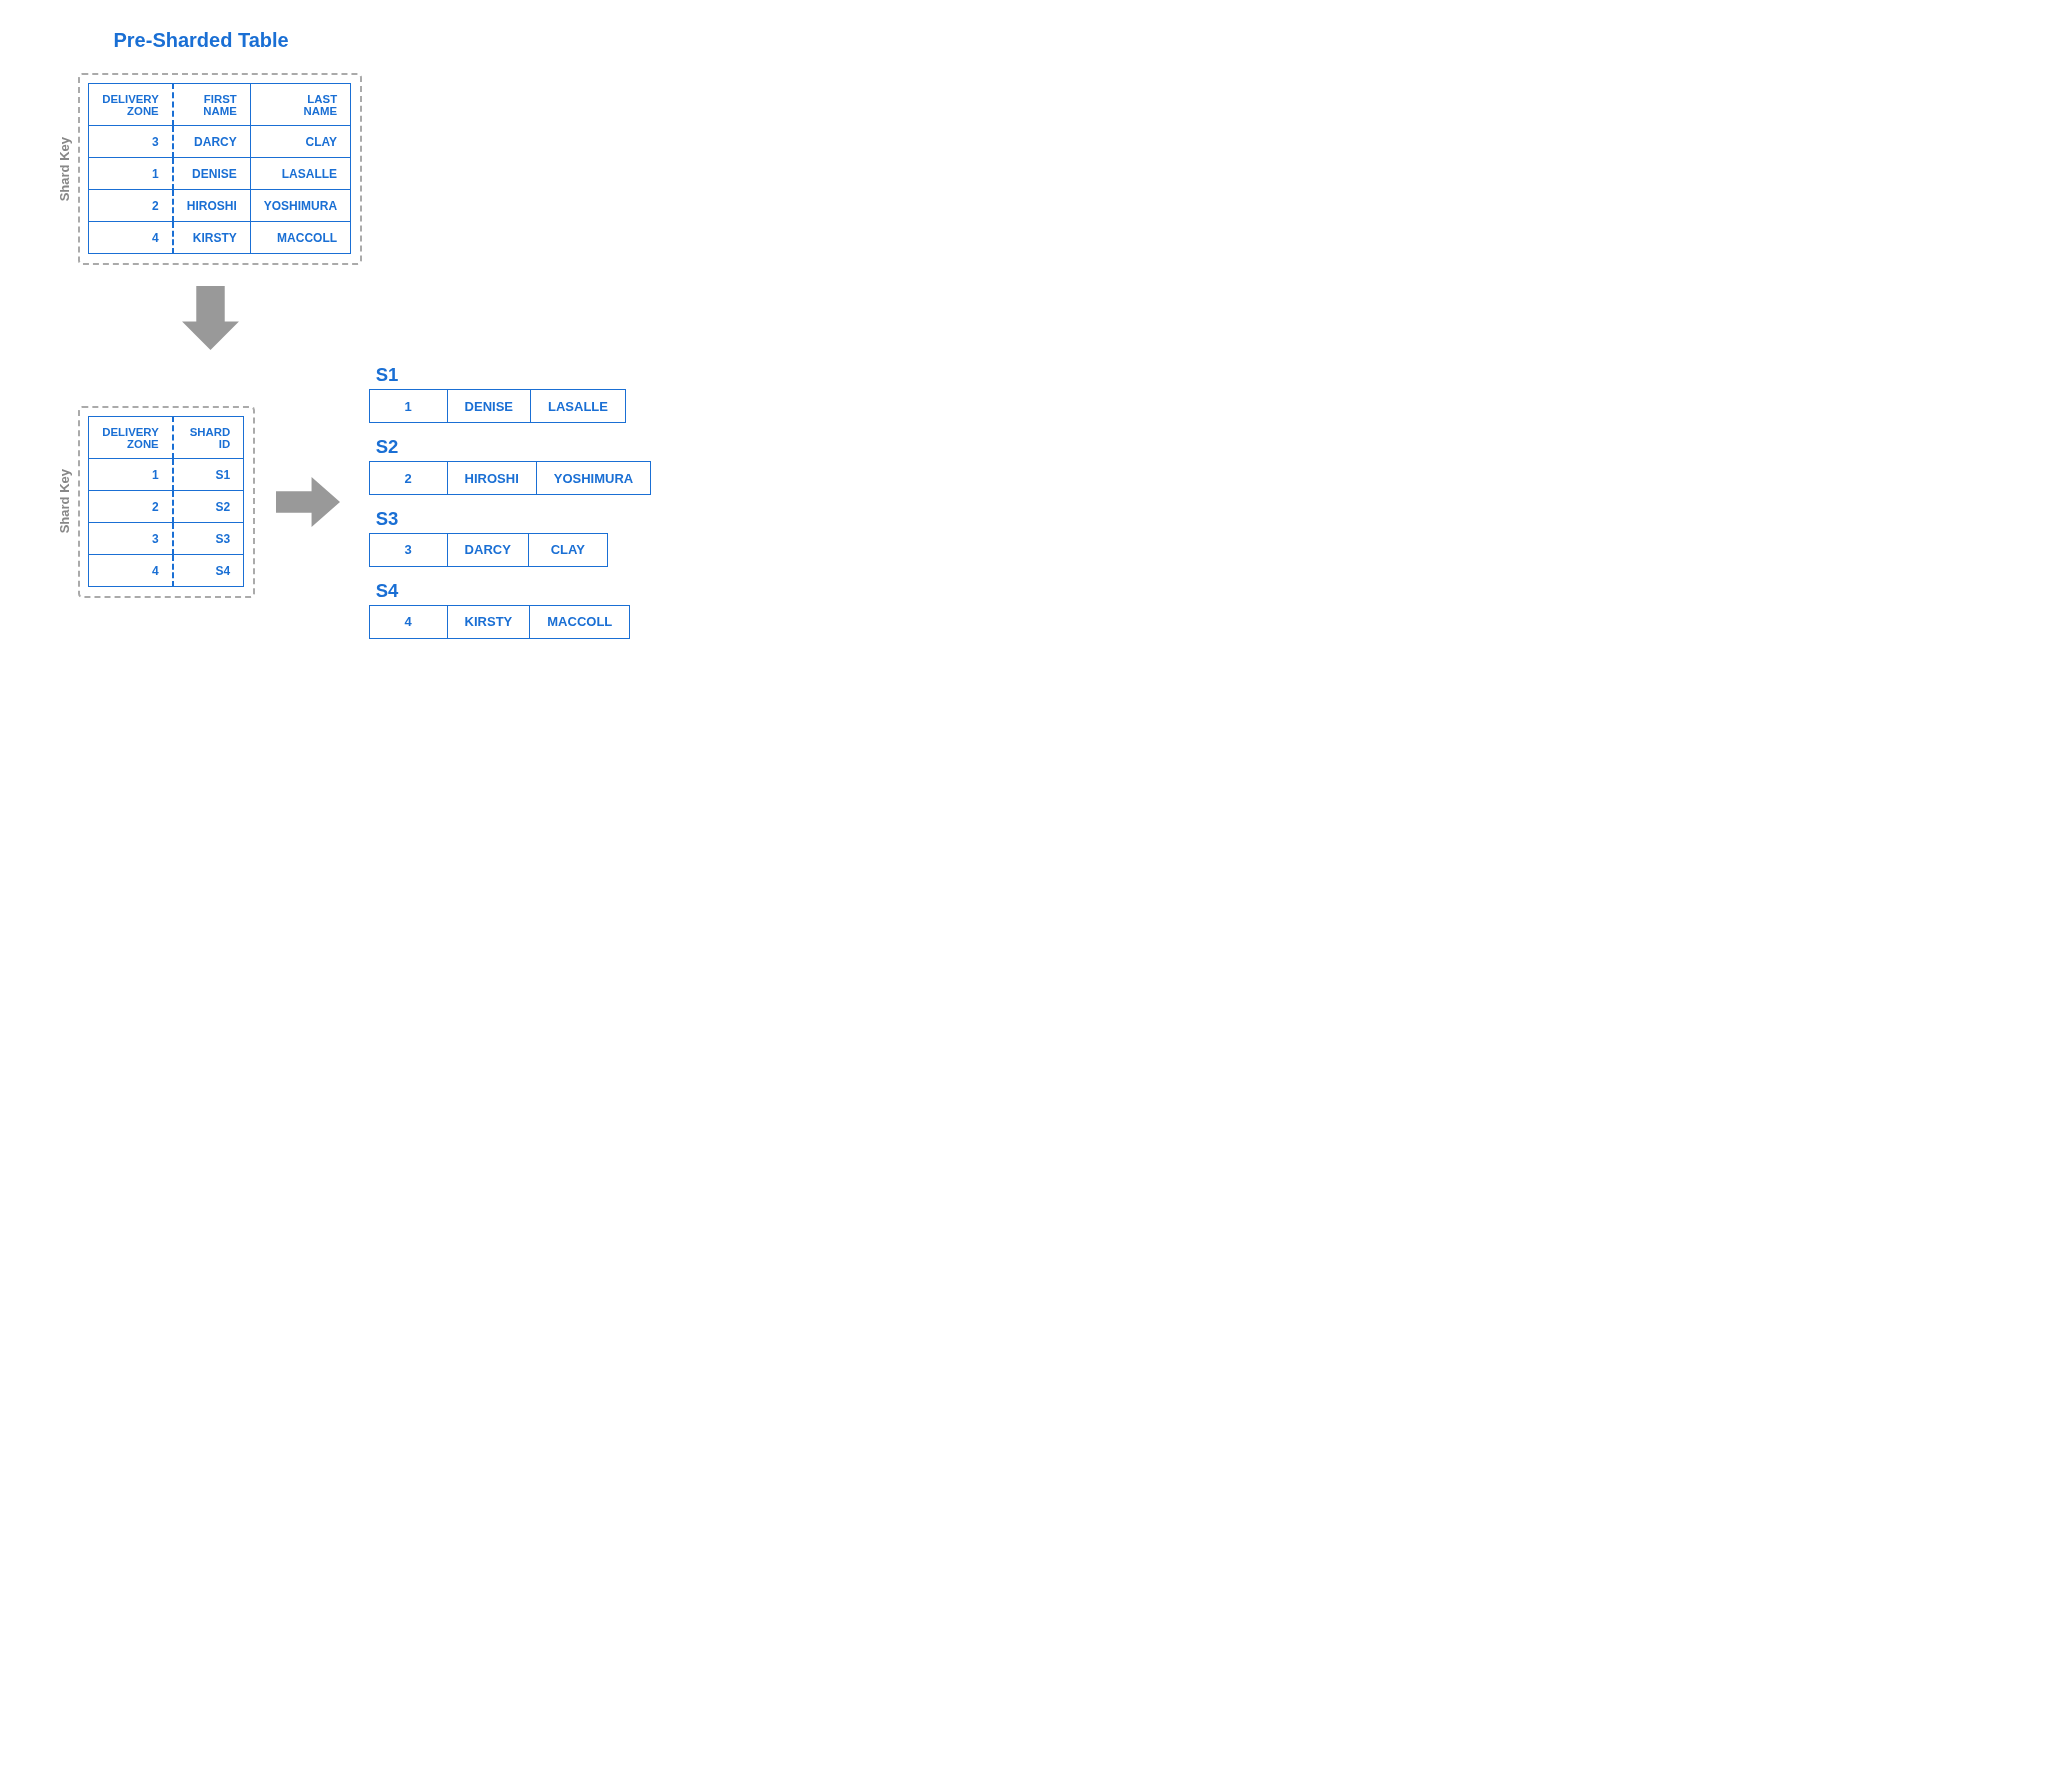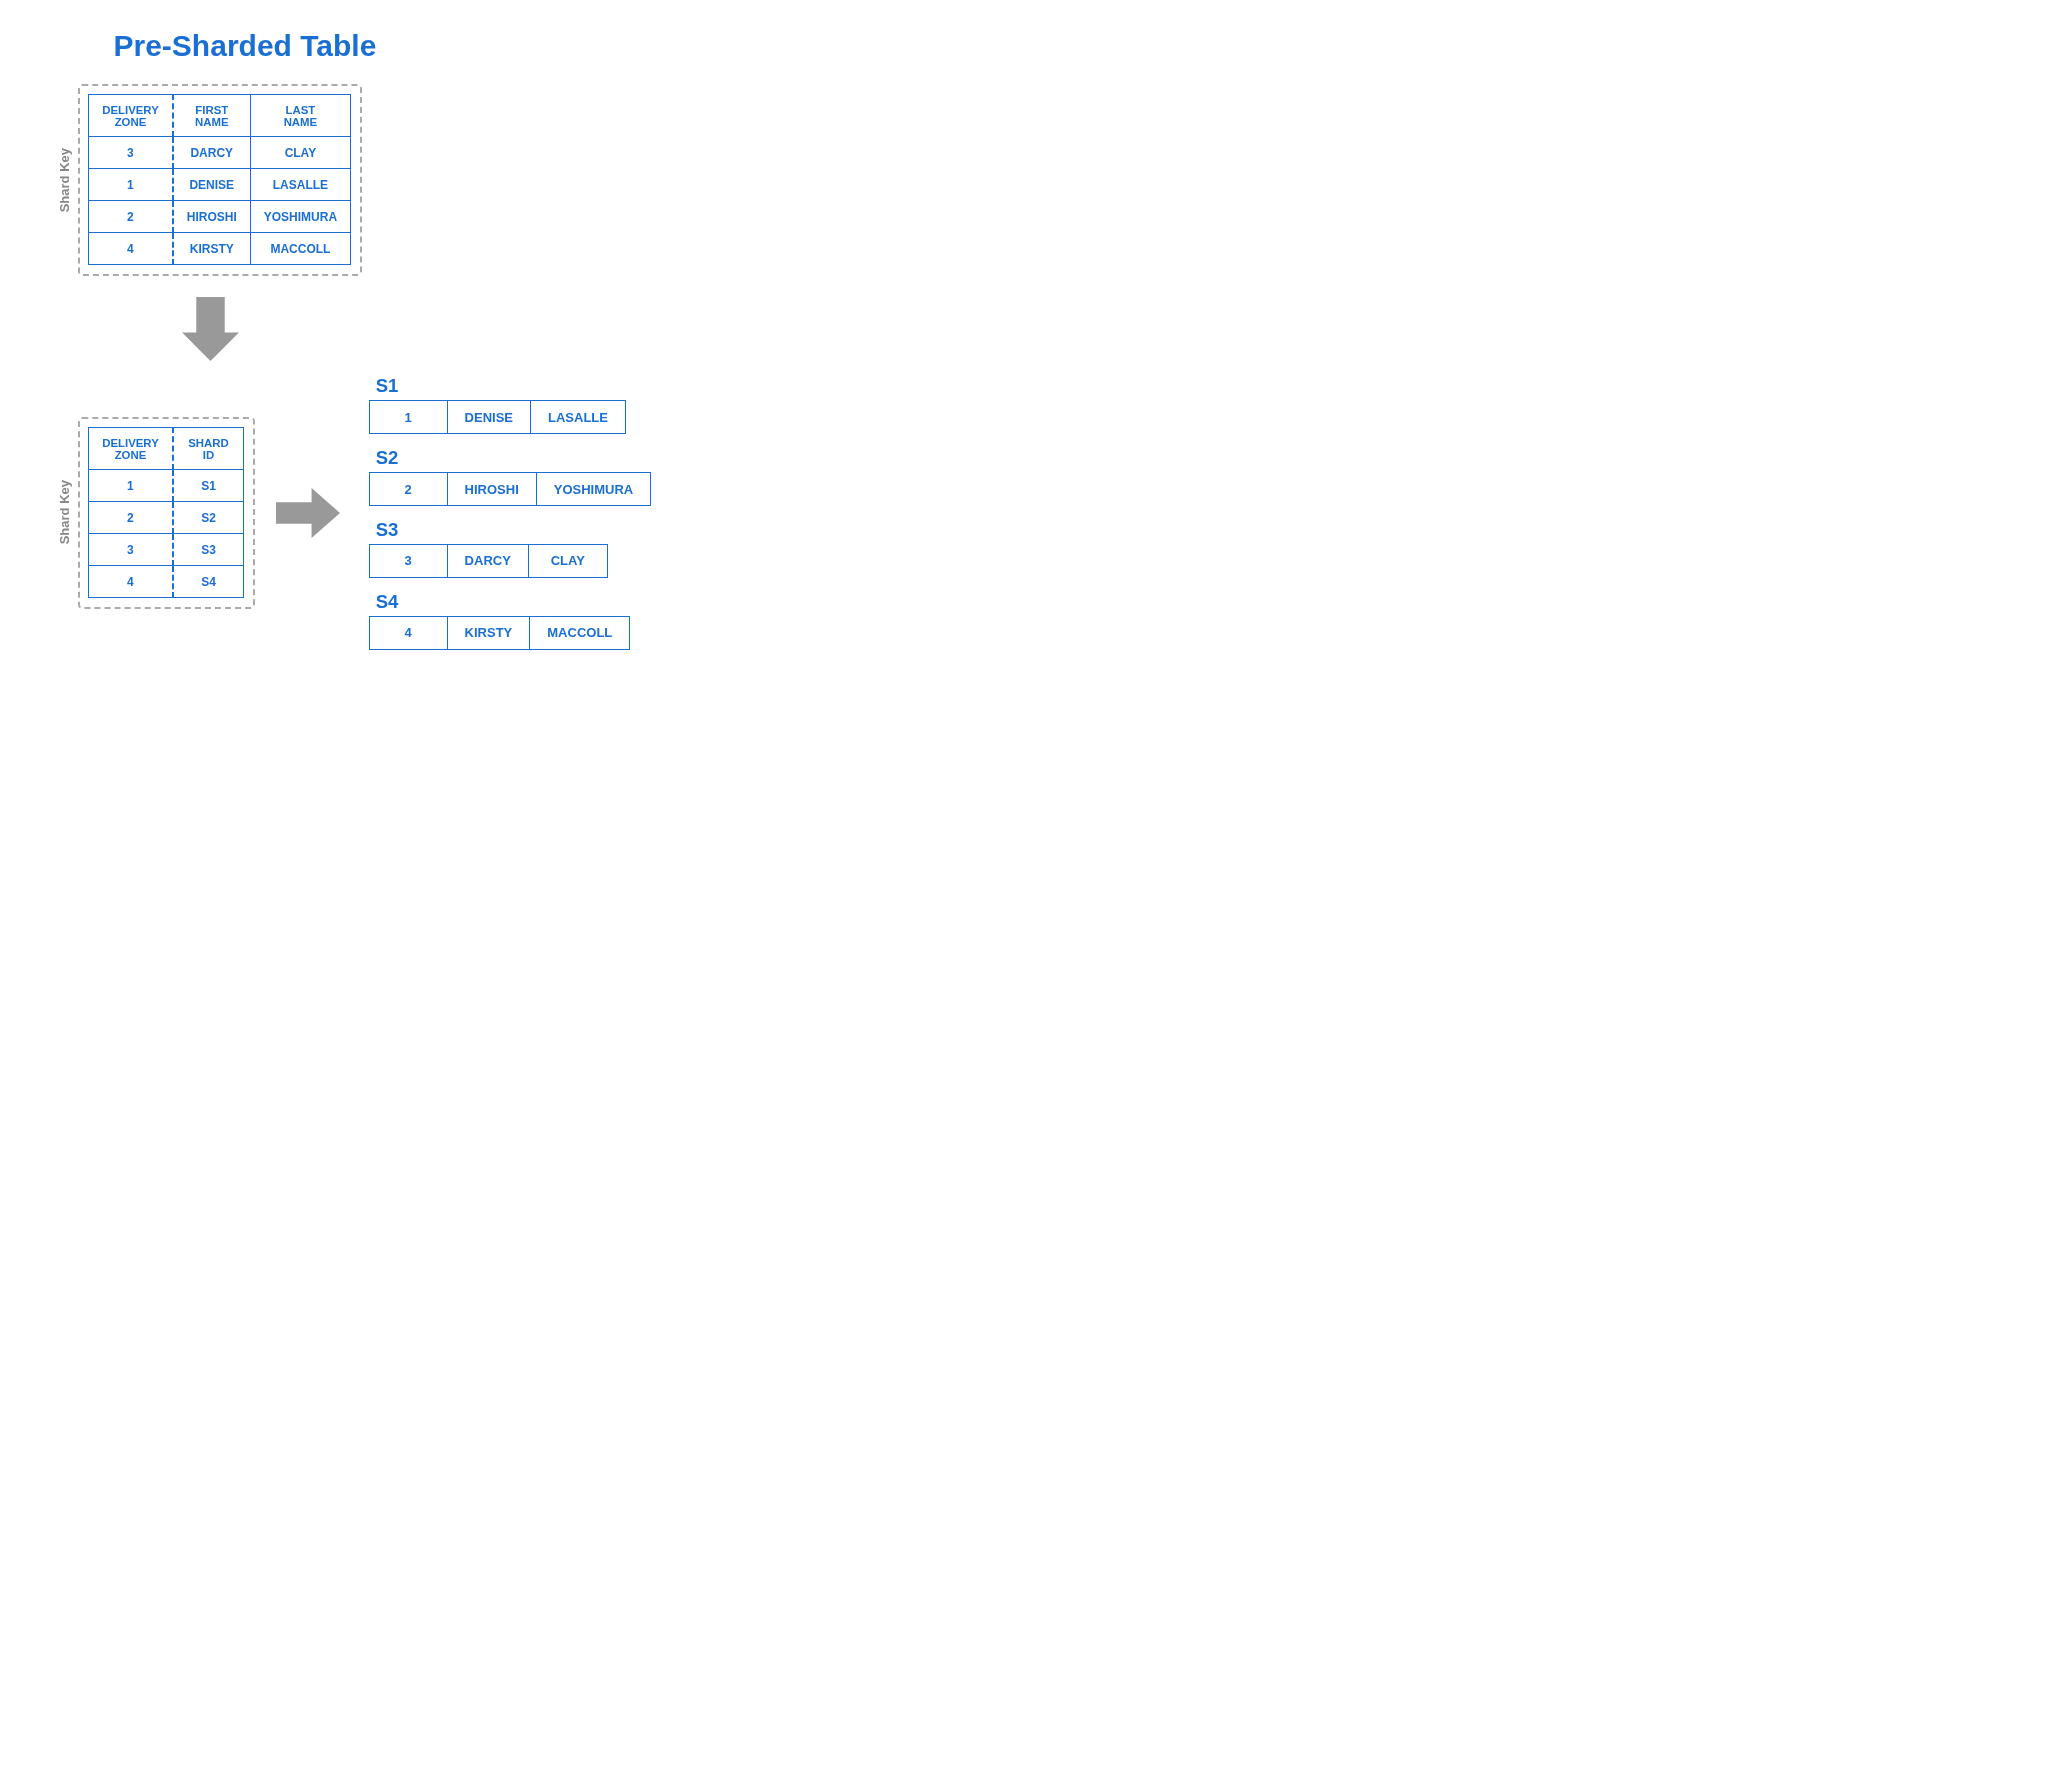--- a/index.html
+++ b/index.html
@@ -6,21 +6,21 @@
     body {
       background: #ffffff;
       font-family: Arial, sans-serif;
       width: 826px;
       min-height: 712px;
       padding: 28.5px 28.5px 43px 28.5px;
     }
 
     .page-title {
       color: #1a6fd4;
-      font-size: 30px;
+      font-size: 20px;
       font-weight: 900;
       margin-left: 85px;
       margin-bottom: 21.4px;
     }
 
     
     .top-section {
       display: flex;
       align-items: flex-start;
       margin-left: 28.5px;
@@ -43,21 +43,21 @@
       padding: 8.5px;
     }
 
     .db-table {
       border-collapse: collapse;
       border: 1.4px solid #1a6fd4;
     }
 
     .db-table th, .db-table td {
       border: 1.4px solid #1a6fd4;
-      text-align: center;
+      text-align: right;
       padding: 8.5px 13px;
       color: #1a6fd4;
       font-weight: 800;
       font-size: 12px;
       min-width: 71px;
     }
 
     .db-table th {
       font-size: 11.4px;
     }

